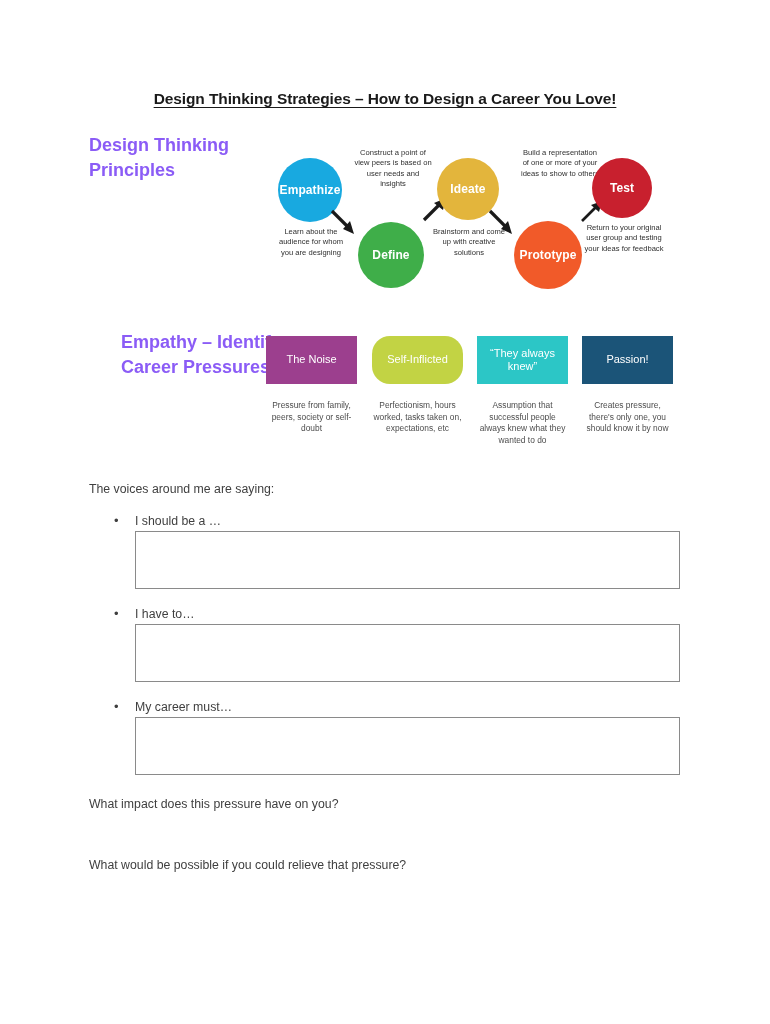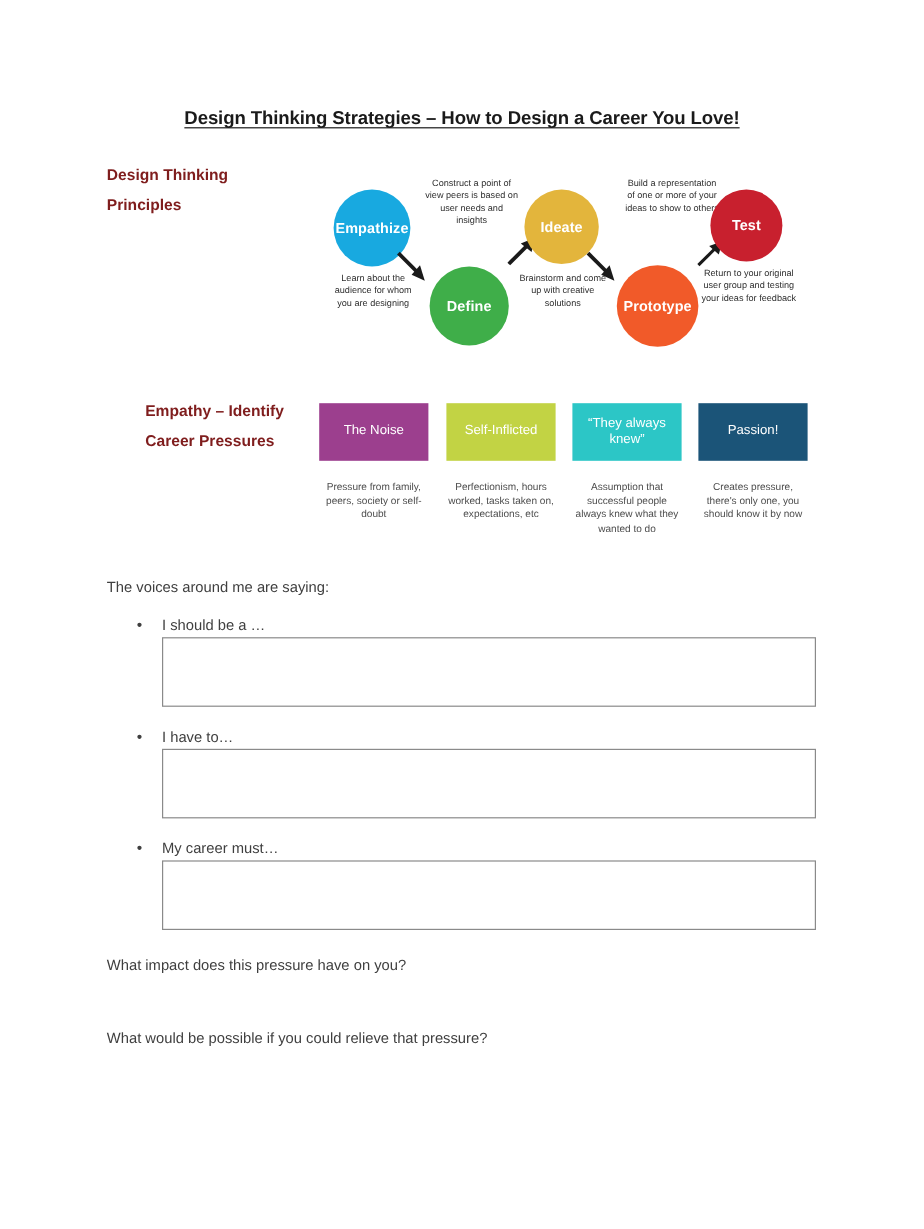--- a/index.html
+++ b/index.html
@@ -36,23 +36,23 @@
   }
   .doc-title .underlined {
     text-decoration: underline;
     text-underline-offset: 3px;
   }
 
   
   .section-heading {
     position: absolute;
     left: 89px;
-    font-size: 13px;
+    font-size: 18px;
     font-weight: bold;
-    color: #7f1d1d;
+    color: #8b5cf6;
     line-height: 25px;
     width: 200px;
   }
   #heading-principles { top: 133px; }
   #heading-empathy { top: 330px; margin-left: 32px; }
   .section-heading span { display: block; }
 
   
   .dt-diagram {
     position: absolute;
@@ -218,21 +218,21 @@
   </div>
 
   <div class="pressure-row">
 
     <div class="pressure-card" style="left:0px;">
       <div class="pressure-chip" style="background:#9c3f8e;">The Noise</div>
       <div class="pressure-desc">Pressure from family, peers, society or self-doubt</div>
     </div>
 
     <div class="pressure-card" style="left:106px;">
-      <div class="pressure-chip" style="background:#c2d344;">Self-Inflicted</div>
+      <div class="pressure-chip" style="background:#c2d344;border-radius:18px;">Self-Inflicted</div>
       <div class="pressure-desc">Perfectionism, hours worked, tasks taken on, expectations, etc</div>
     </div>
 
     <div class="pressure-card" style="left:211px;">
       <div class="pressure-chip" style="background:#2cc6c6;">“They always knew”</div>
       <div class="pressure-desc">Assumption that successful people always knew what they wanted to do</div>
     </div>
 
     <div class="pressure-card" style="left:316px;">
       <div class="pressure-chip" style="background:#1b5478;">Passion!</div>

